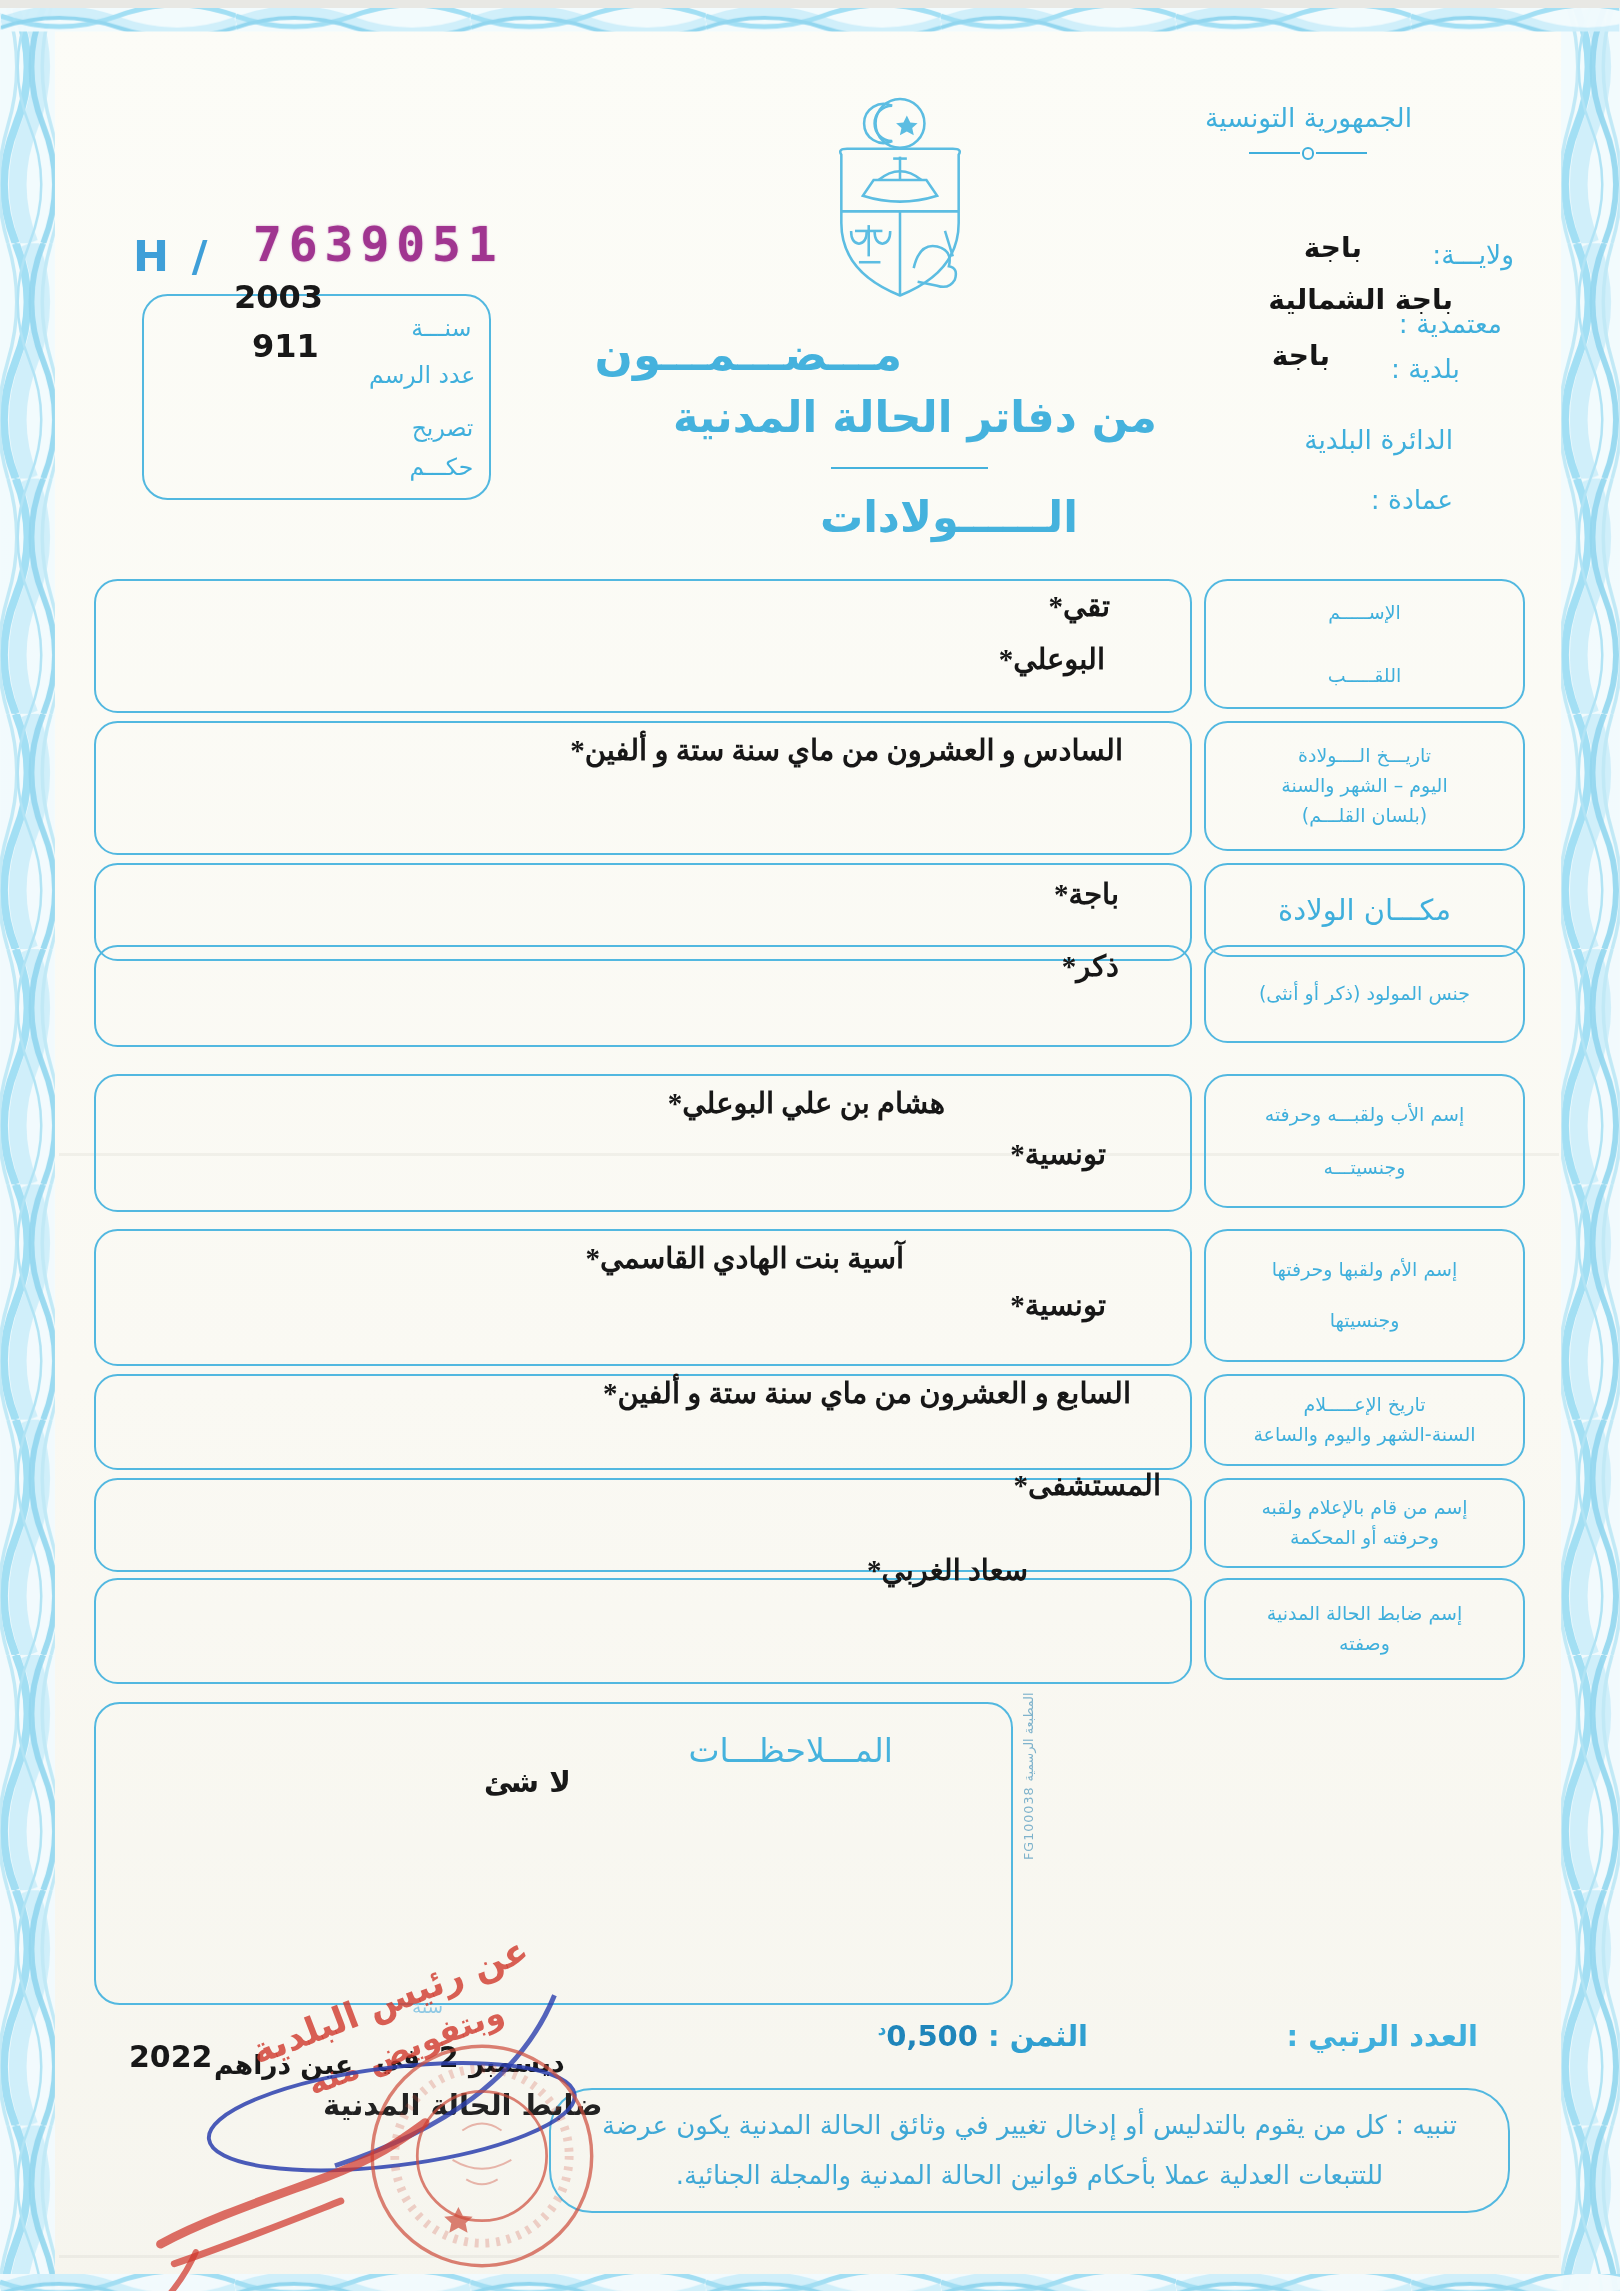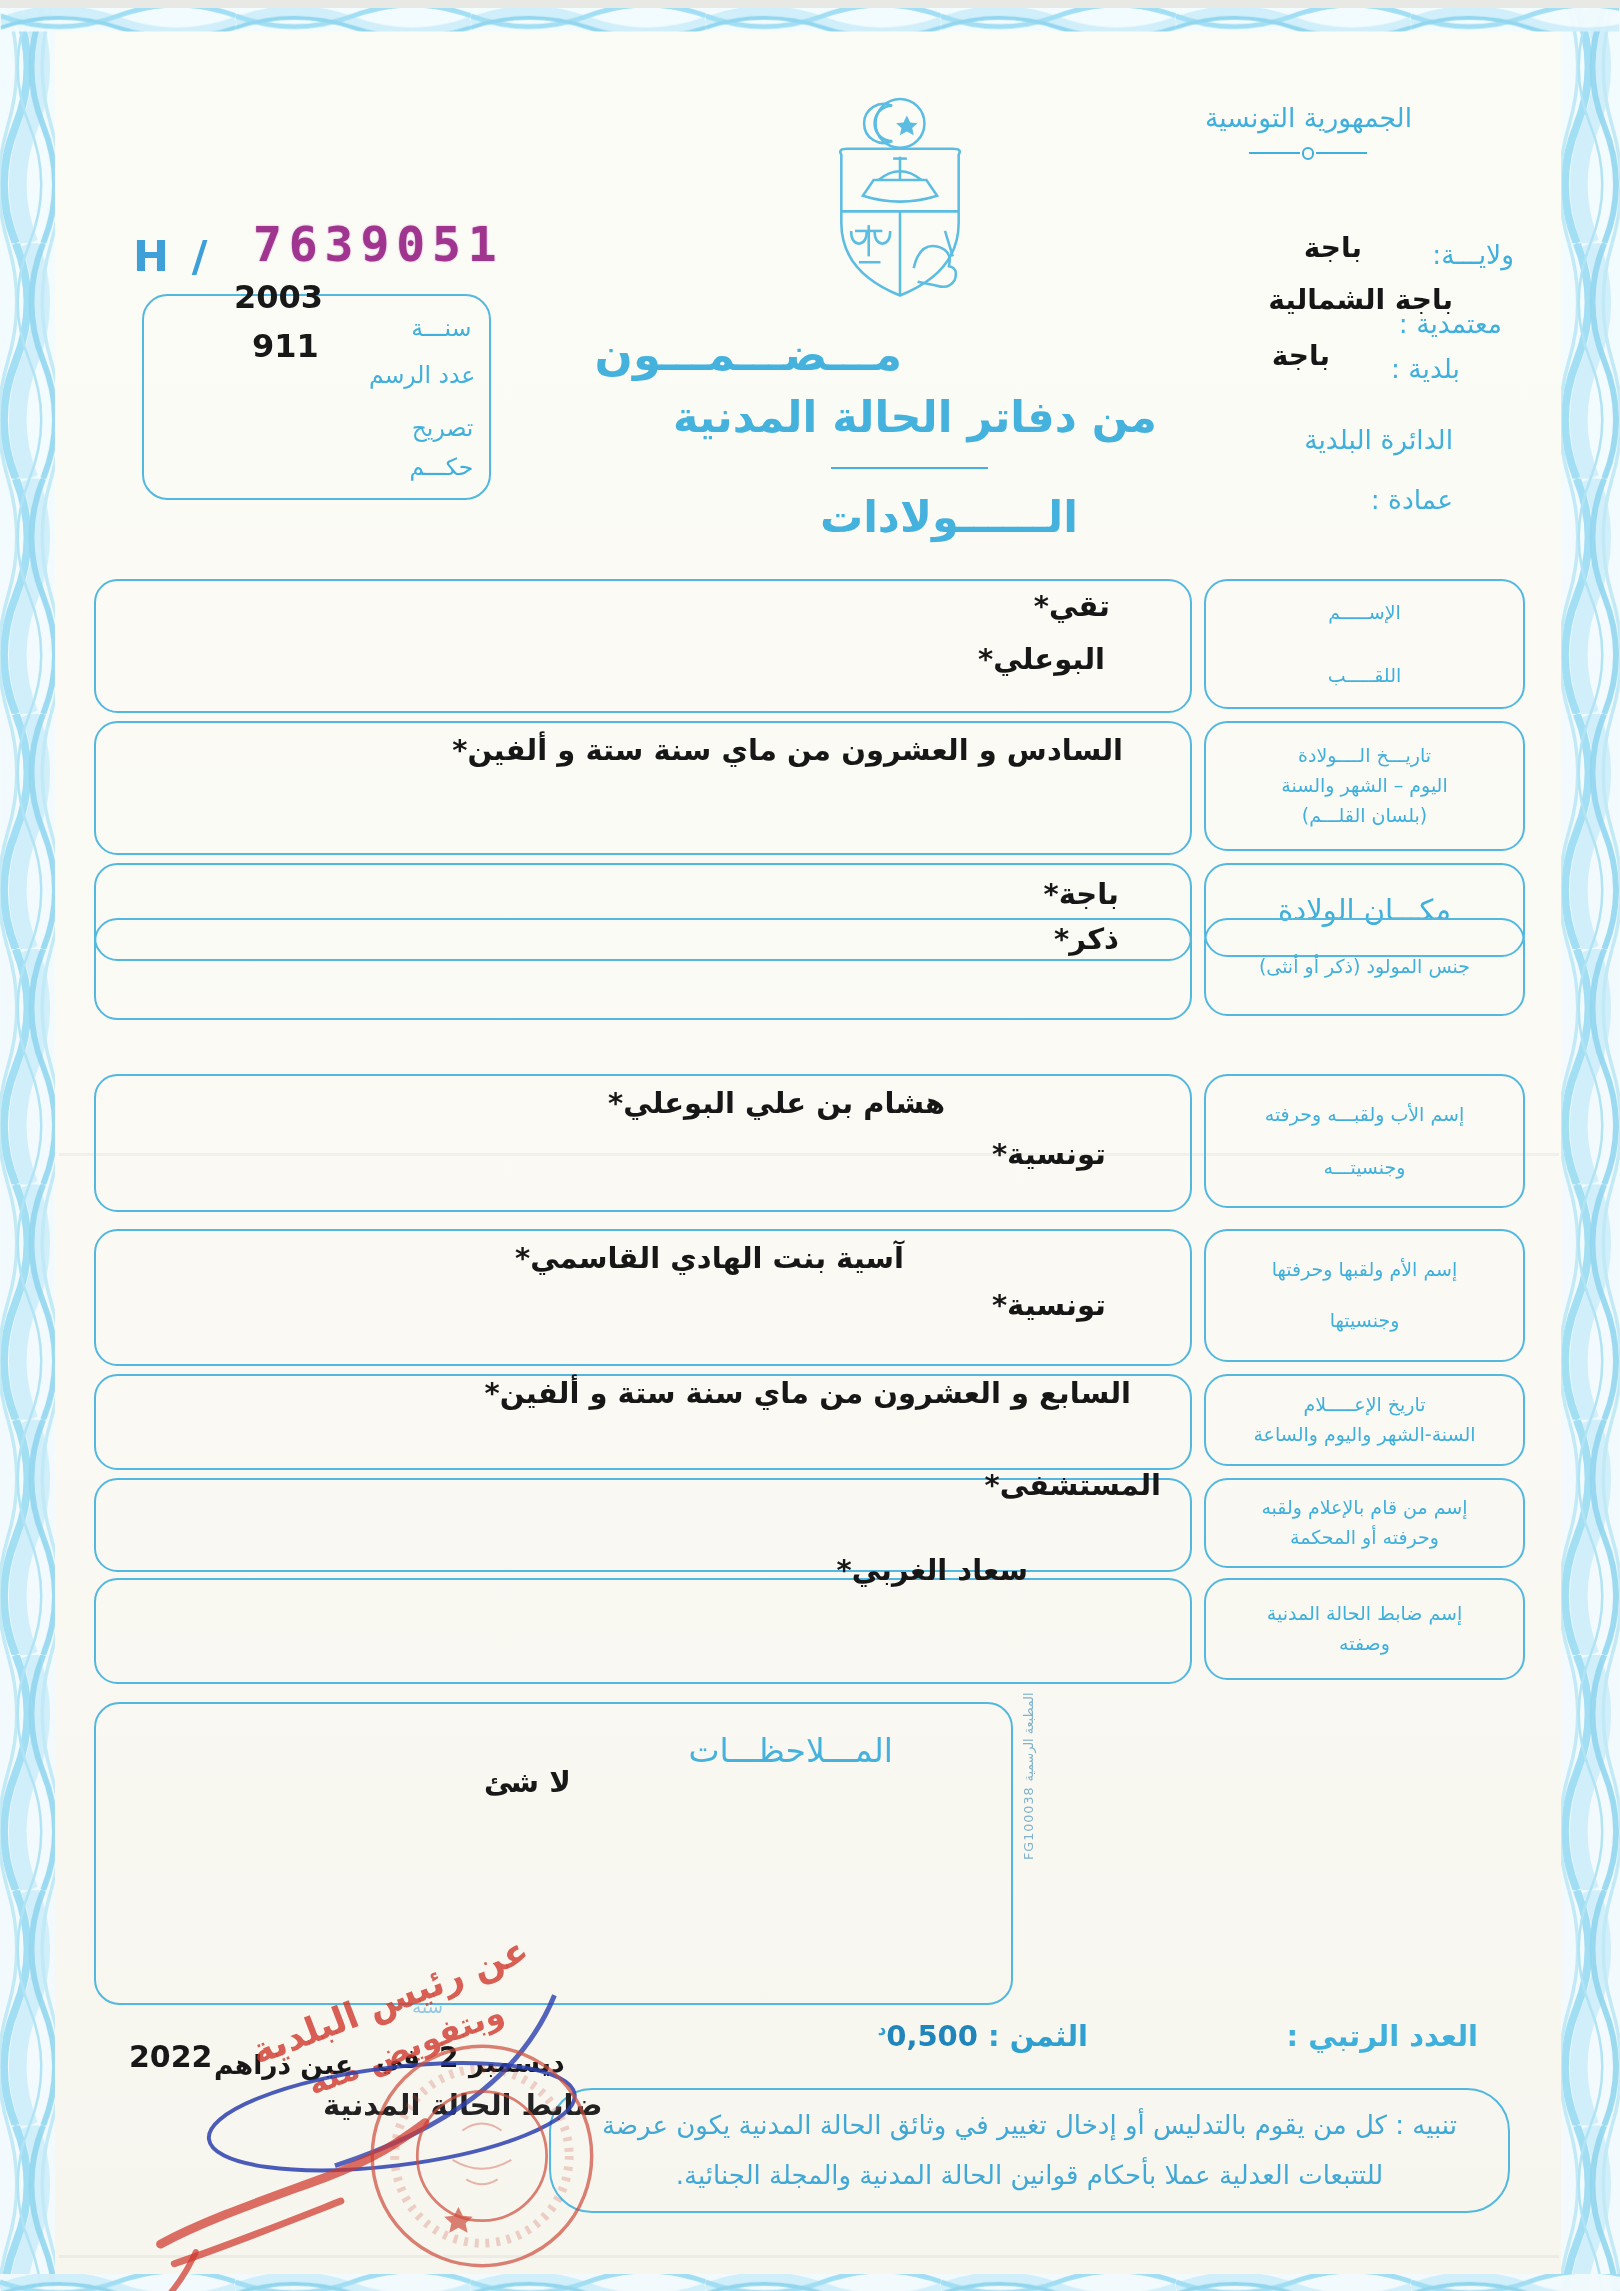--- a/index.html
+++ b/index.html
@@ -9,21 +9,21 @@
   svg{display:block;}
   .abs{position:absolute;}
   .rtl{direction:rtl;unicode-bidi:plaintext;}
   
   .blue{color:#3fafdc;}
   .ink{color:#181818;font-weight:bold;}
   .band{position:absolute;opacity:.96;}
   
   .row{position:absolute;left:94px;width:1431px;}
   .vbox{position:absolute;left:0;top:0;width:1094px;height:100%;
-        border:2.5px solid #52b8e0;border-radius:23.5px;}
+        border:2.5px solid #52b8e0;border-radius:23.5px;font-family:Liberation Serif, serif;}
   .lbox{position:absolute;left:1110px;top:0;width:321px;height:100%;
         border:2.5px solid #52b8e0;border-radius:23.5px;
         display:flex;flex-direction:column;justify-content:center;align-items:center;gap:5.9px;padding:3.9px 9.8px;box-sizing:border-box;}
   .lbox .lbl{color:#3fafdc;font-size:19px;text-align:center;direction:rtl;line-height:1.25;white-space:nowrap;}
   .gap-big{gap:39px;}
   .val{position:absolute;color:#171717;font-weight:bold;font-size:29px;white-space:nowrap;direction:rtl;}
   .admin-lbl{position:absolute;color:#3fafdc;font-size:26.5px;white-space:nowrap;direction:rtl;}
   .admin-val{position:absolute;color:#161616;font-weight:bold;font-size:28px;white-space:nowrap;direction:rtl;}
   .title-line{position:absolute;color:#45b2dd;font-weight:bold;text-align:right;direction:rtl;white-space:nowrap;}
   .crease{position:absolute;left:59px;width:1500px;height:2.9px;background:rgba(120,110,100,.07);}
@@ -150,21 +150,21 @@
 
   <div class="row" style="top:855px;height:94px">
     <div class="vbox">
       <div class="val" style="right:71px;top:11.8px">باجة*</div>
     </div>
     <div class="lbox">
       <div class="lbl" style="font-size:29px">مكـــان الولادة</div>
     </div>
   </div>
 
-  <div class="row" style="top:910px;height:98px">
+  <div class="row" style="top:937px;height:98px">
     <div class="vbox">
       <div class="val" style="right:71px;top:2px">ذكر*</div>
     </div>
     <div class="lbox">
       <div class="lbl">جنس المولود (ذكر أو أنثى)</div>
     </div>
   </div>
 
   <div class="row" style="top:1066px;height:134px">
     <div class="vbox">

